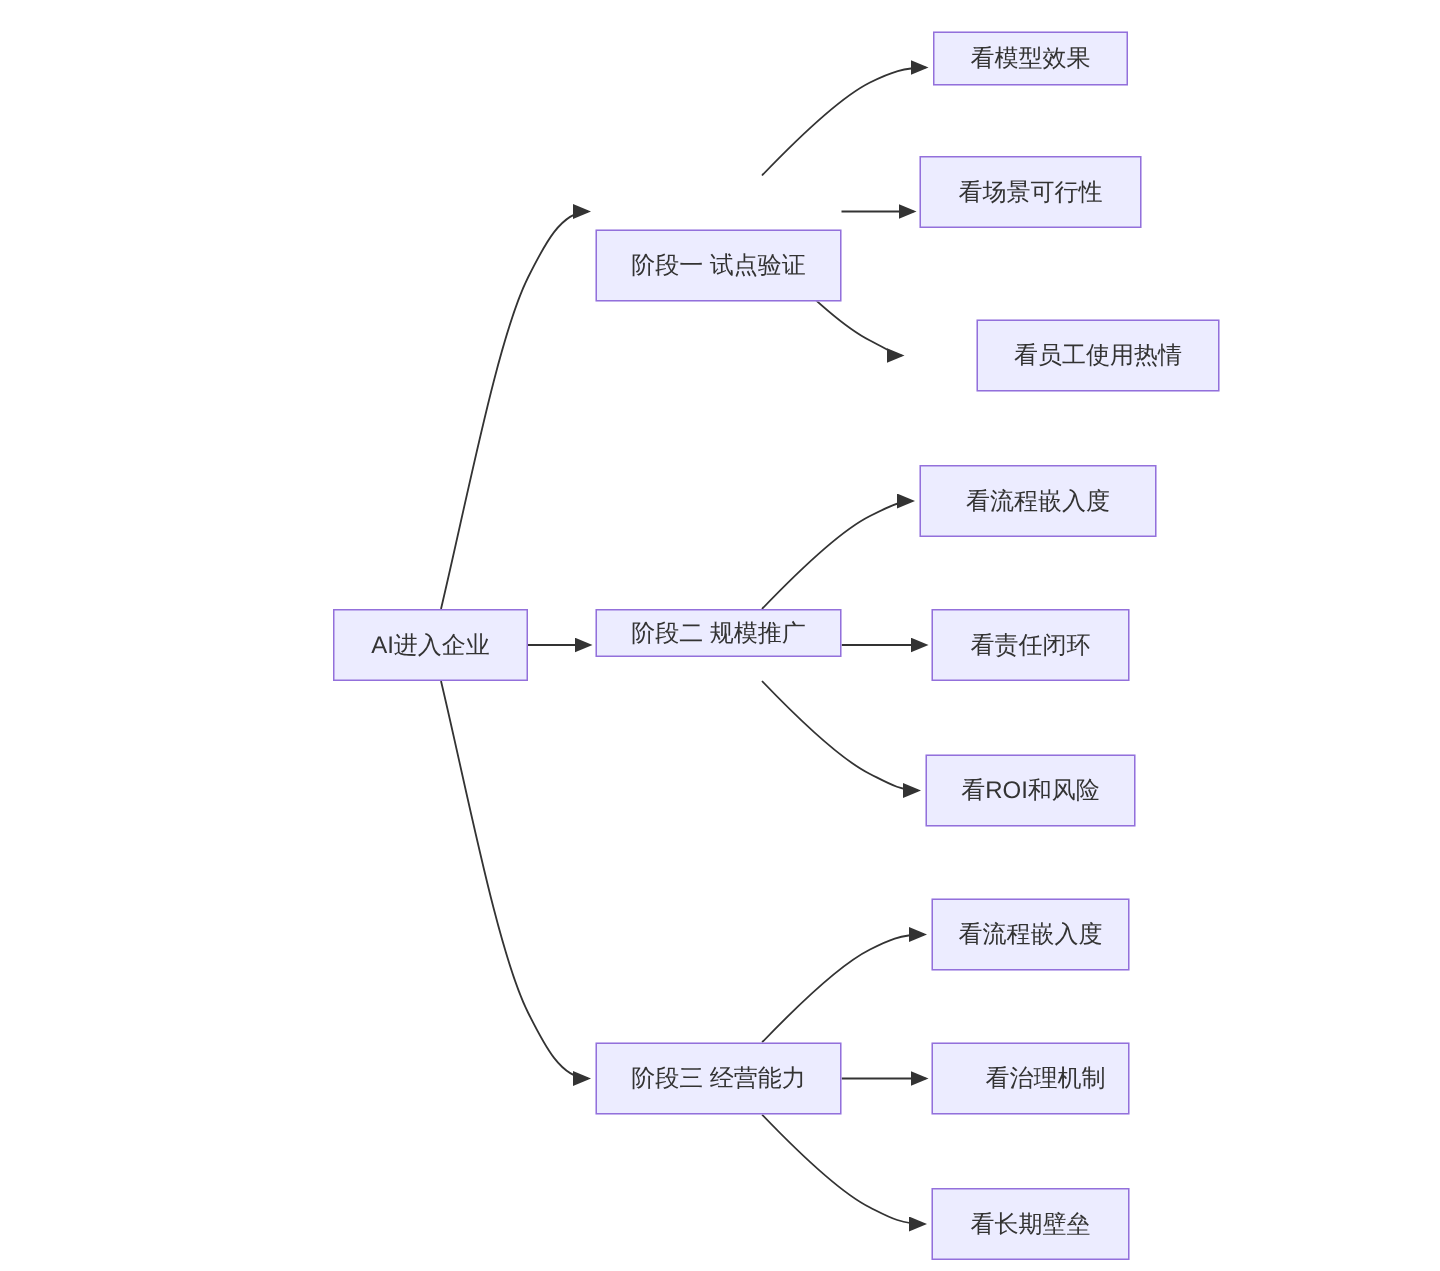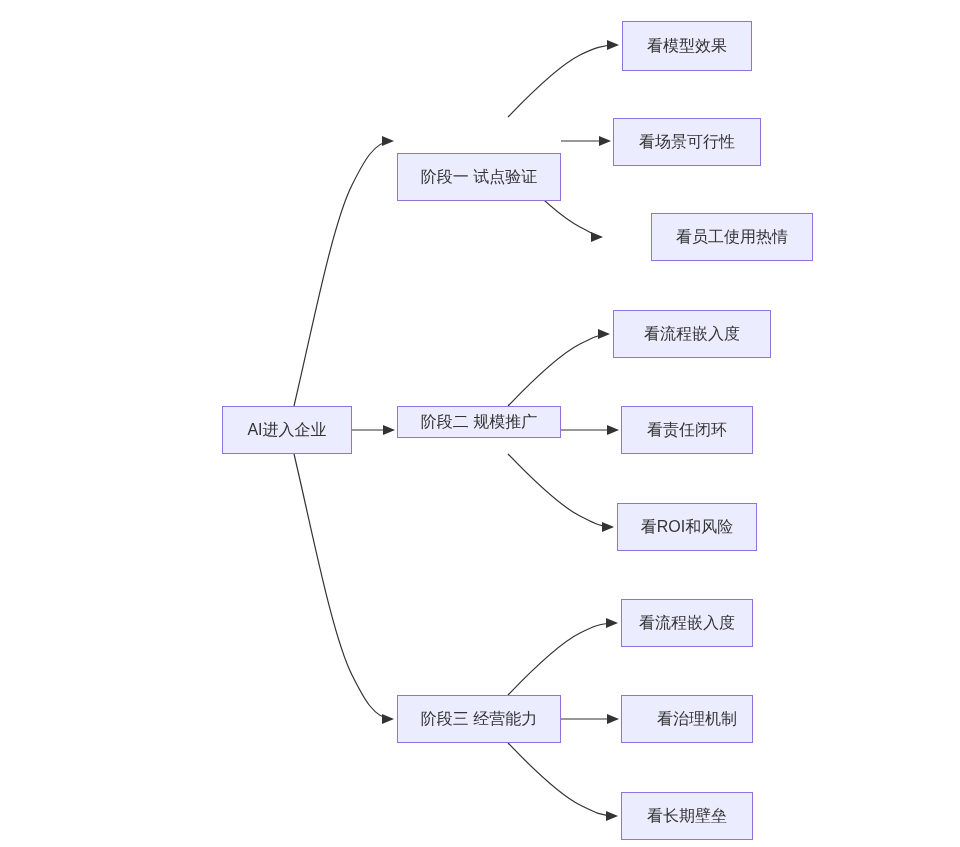--- a/index.html
+++ b/index.html
@@ -71,24 +71,24 @@
   <div class="node" style="left:397px; top:117px; width:164px; height:48px;margin-top:36px;">
     <span>阶段一 试点验证</span>
   </div>
   <div class="node" style="left:397px; top:406px; width:164px; height:32px;">
     <span>阶段二 规模推广</span>
   </div>
   <div class="node" style="left:397px; top:695px; width:164px; height:48px;">
     <span>阶段三 经营能力</span>
   </div>
 
-  <div class="node" style="left:622px; top:21px; width:130px; height:50px;">
+  <div class="node" style="left:622px; top:21px; width:130px; height:36px;">
     <span>看模型效果</span>
   </div>
-  <div class="node" style="left:613px; top:118px; width:148px; height:48px;">
+  <div class="node" style="left:613px; top:104px; width:148px; height:48px;">
     <span>看场景可行性</span>
   </div>
   <div class="node" style="left:606px; top:213px; width:162px; height:48px;margin-left:45px;">
     <span>看员工使用热情</span>
   </div>
 
   <div class="node" style="left:613px; top:310px; width:158px; height:48px;">
     <span>看流程嵌入度</span>
   </div>
   <div class="node" style="left:621px; top:406px; width:132px; height:48px;">

